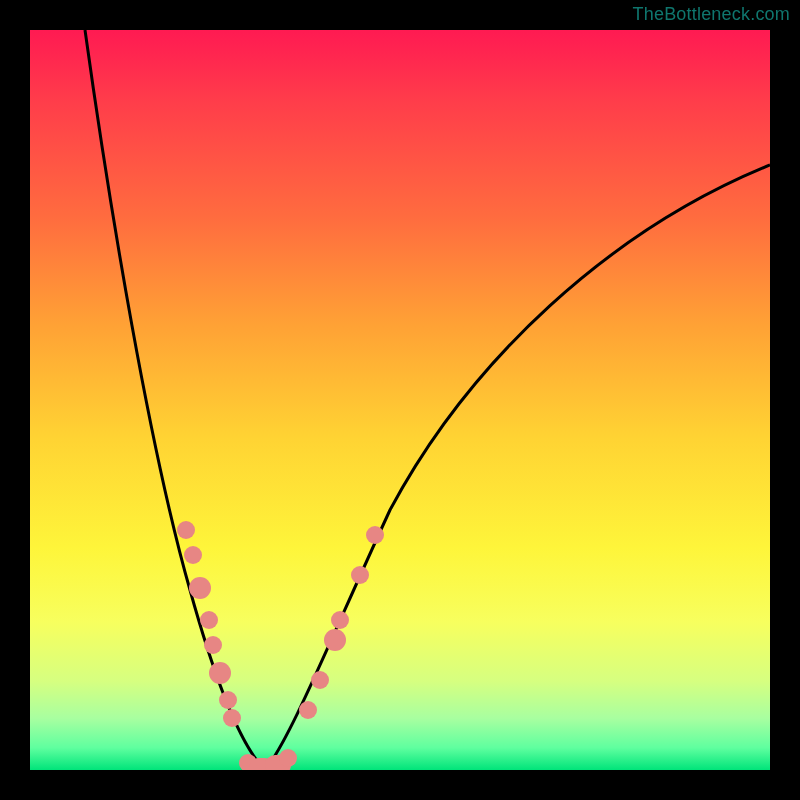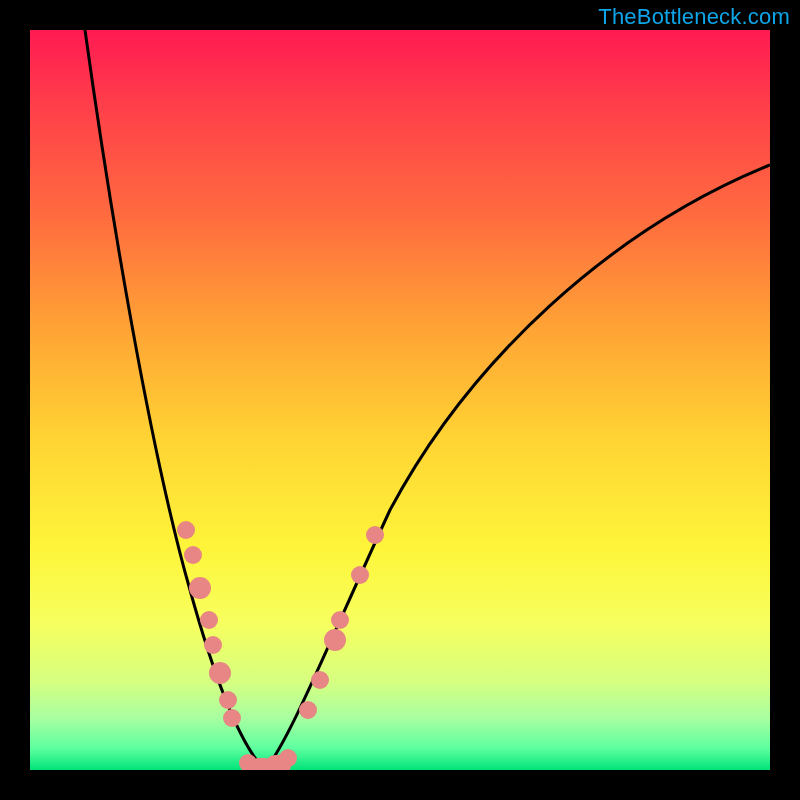--- a/index.html
+++ b/index.html
@@ -44,22 +44,22 @@
       #d6ff80 88%,
       #a8ffa0 93%,
       #5fff9f 97%,
       #00e47a 100%
     );
   }
   .watermark {
     position: absolute;
     top: 4px;
     right: 10px;
-    color: #0ea5e9;
-    font-size: 22px;
+    color: #0f766e;
+    font-size: 18px;
     font-weight: 500;
     letter-spacing: 0.2px;
     z-index: 5;
   }
   svg.curves {
     position: absolute;
     left: 0;
     top: 0;
     width: 100%;
     height: 100%;

